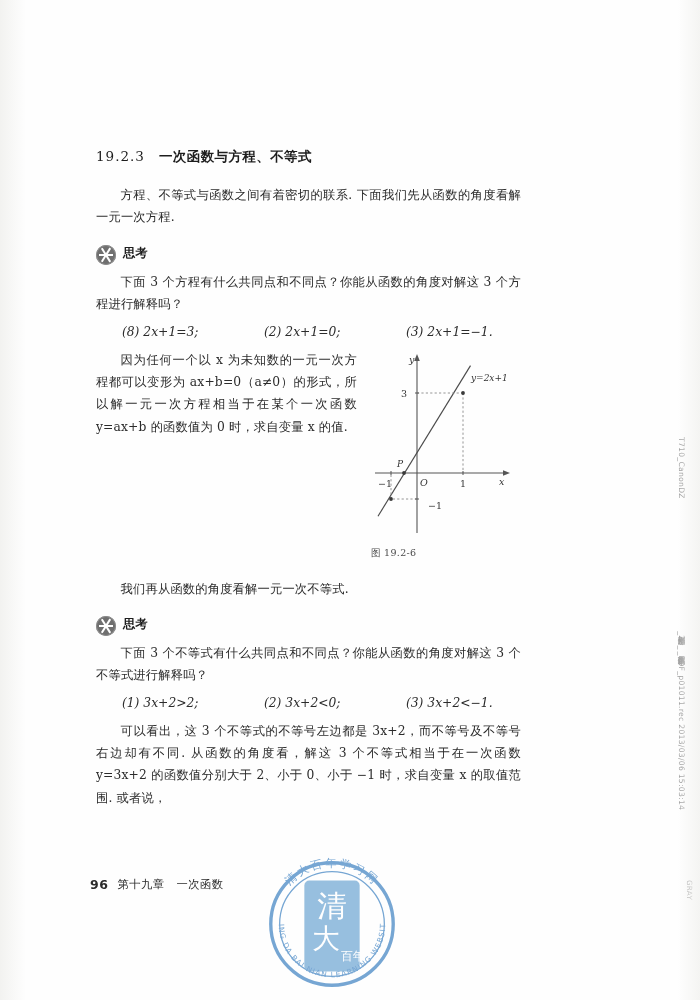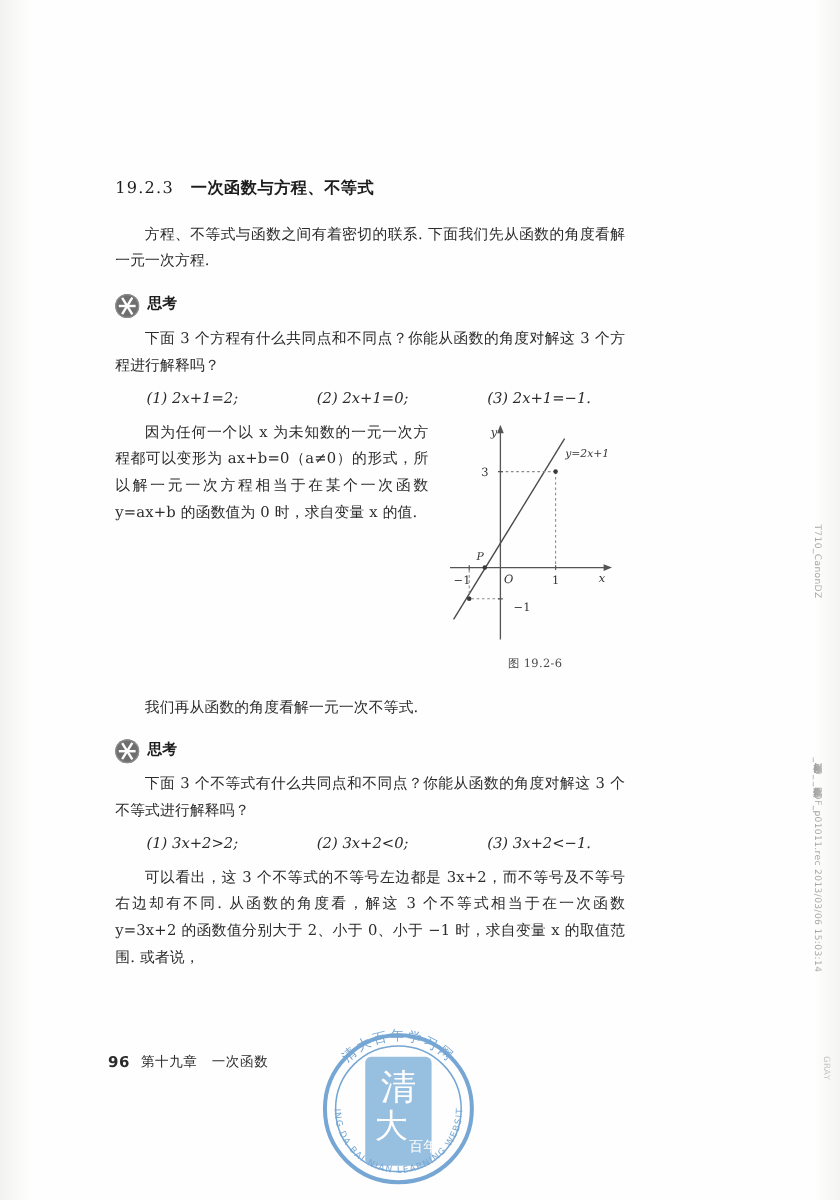--- a/index.html
+++ b/index.html
@@ -133,21 +133,21 @@
     width: 150px;
     margin: 2px 0 4px 14px;
   }
 
   .graph-box {
     position: relative;
     width: 150px;
     height: 190px;
   }
   .fig-caption {
-    text-align: center;
+    text-align: left;
     font-size: 9.5px;
     color: #4a4a4a;
     margin-top: 6px;
     letter-spacing: 0.3px;
   }
 
   
   #footer {
     position: absolute;
     left: 90px;
@@ -209,21 +209,21 @@
       <span class="think-badge">
           <i></i>
           <b></b>
           <b></b>
         </span>
       <span class="think-label">思考</span>
     </div>
     <p class="body indent">下面 3 个方程有什么共同点和不同点？你能从函数的角度对解这 3 个方程进行解释吗？</p>
 
     <div class="eq-row">
-      <span class="eq-item mth">(1)  2x+1=2;</span>
+      <span class="eq-item mth">(8)  2x+1=3;</span>
       <span class="eq-item mth">(2)  2x+1=0;</span>
       <span class="eq-item mth">(3)  2x+1=−1.</span>
     </div>
 
     <div class="wrap-block">
 
       <div class="figure-float">
         <div class="graph-box">
           <svg width="150" height="190" viewBox="0 0 150 190">
 

